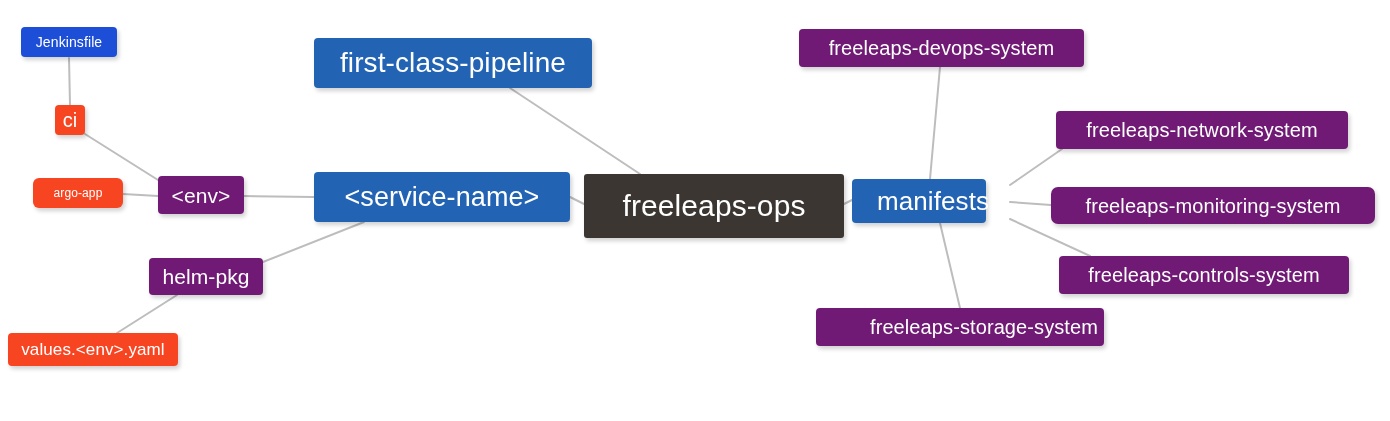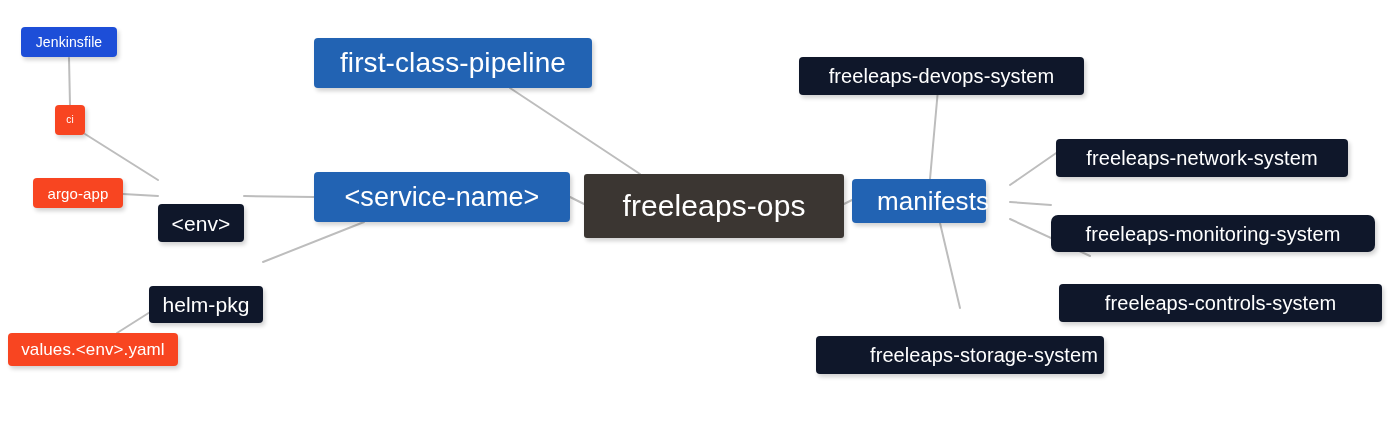--- a/index.html
+++ b/index.html
@@ -33,21 +33,21 @@
     box-sizing: border-box;
     color: #ffffff;
     border-radius: 4px;
     white-space: nowrap;
     line-height: 1;
     box-shadow: 2px 3px 4px rgba(0,0,0,0.18);
     letter-spacing: 0.1px;
   }
   .node-root   { background: #3b3632; border-radius: 3px; }
   .node-blue   { background: #2263b3; text-align: right; }
-  .node-green  { background: #0f172a; margin-top: 28px; }
+  .node-green  { background: #701a75; }
   .node-orange { background: #1d4ed8; }
   .node-red    { background: #f84521; }
 </style>
 </head>
 <body>
 
 <div id="mindmap">
   <svg id="edges" viewBox="0 0 1390 421" preserveAspectRatio="none">
       <line x1="570" y1="197" x2="584" y2="204" stroke="#bdbdbd" stroke-width="2" stroke-linecap="round"></line>
       <line x1="510" y1="88" x2="640" y2="174" stroke="#bdbdbd" stroke-width="2" stroke-linecap="round"></line>
@@ -65,22 +65,22 @@
       <line x1="940" y1="223" x2="960" y2="308" stroke="#bdbdbd" stroke-width="2" stroke-linecap="round"></line>
     </svg>
   <div id="node-layer">
       <div class="node node-root" style="left: 584px; top: 174px; width: 260px; height: 64px; font-size: 30px;">freeleaps-ops</div>
       <div class="node node-blue" style="left: 314px; top: 172px; width: 256px; height: 50px; font-size: 27px;">&lt;service-name&gt;</div>
       <div class="node node-blue" style="left: 314px; top: 38px; width: 278px; height: 50px; font-size: 28px;">first-class-pipeline</div>
       <div class="node node-blue" style="left: 852px; top: 179px; width: 134px; height: 44px; font-size: 26px; padding-left: 28px;">manifests</div>
       <div class="node node-green" style="left: 158px; top: 176px; width: 86px; height: 38px; font-size: 21px;">&lt;env&gt;</div>
       <div class="node node-green" style="left: 149px; top: 258px; width: 114px; height: 37px; font-size: 21px;">helm-pkg</div>
       <div class="node node-orange" style="left: 21px; top: 27px; width: 96px; height: 30px; font-size: 14px;">Jenkinsfile</div>
-      <div class="node node-red" style="left: 55px; top: 105px; width: 30px; height: 30px; font-size: 10px;">ci</div>
-      <div class="node node-red" style="left: 33px; top: 178px; width: 90px; height: 30px; font-size: 15px;">argo-app</div>
+      <div class="node node-red" style="left: 55px; top: 105px; width: 30px; height: 30px; font-size: 20px;">ci</div>
+      <div class="node node-red" style="left: 33px; top: 178px; width: 90px; height: 30px; font-size: 12px; border-radius: 6px;">argo-app</div>
       <div class="node node-red" style="left: 8px; top: 333px; width: 170px; height: 33px; font-size: 17px;">values.&lt;env&gt;.yaml</div>
       <div class="node node-green" style="left: 799px; top: 29px; width: 285px; height: 38px; font-size: 20px;">freeleaps-devops-system</div>
       <div class="node node-green" style="left: 1056px; top: 111px; width: 292px; height: 38px; font-size: 20px;">freeleaps-network-system</div>
       <div class="node node-green" style="left: 1051px; top: 187px; width: 324px; height: 37px; font-size: 20px; border-radius: 7px;">freeleaps-monitoring-system</div>
-      <div class="node node-green" style="left: 1059px; top: 256px; width: 323px; height: 38px; font-size: 20px;">freeleaps-controls-system</div>
+      <div class="node node-green" style="left: 1059px; top: 256px; width: 290px; height: 38px; font-size: 20px;">freeleaps-controls-system</div>
       <div class="node node-green" style="left: 816px; top: 308px; width: 288px; height: 38px; font-size: 20px; padding-left: 48px;">freeleaps-storage-system</div>
     </div>
 </div>
 
 </body></html>

